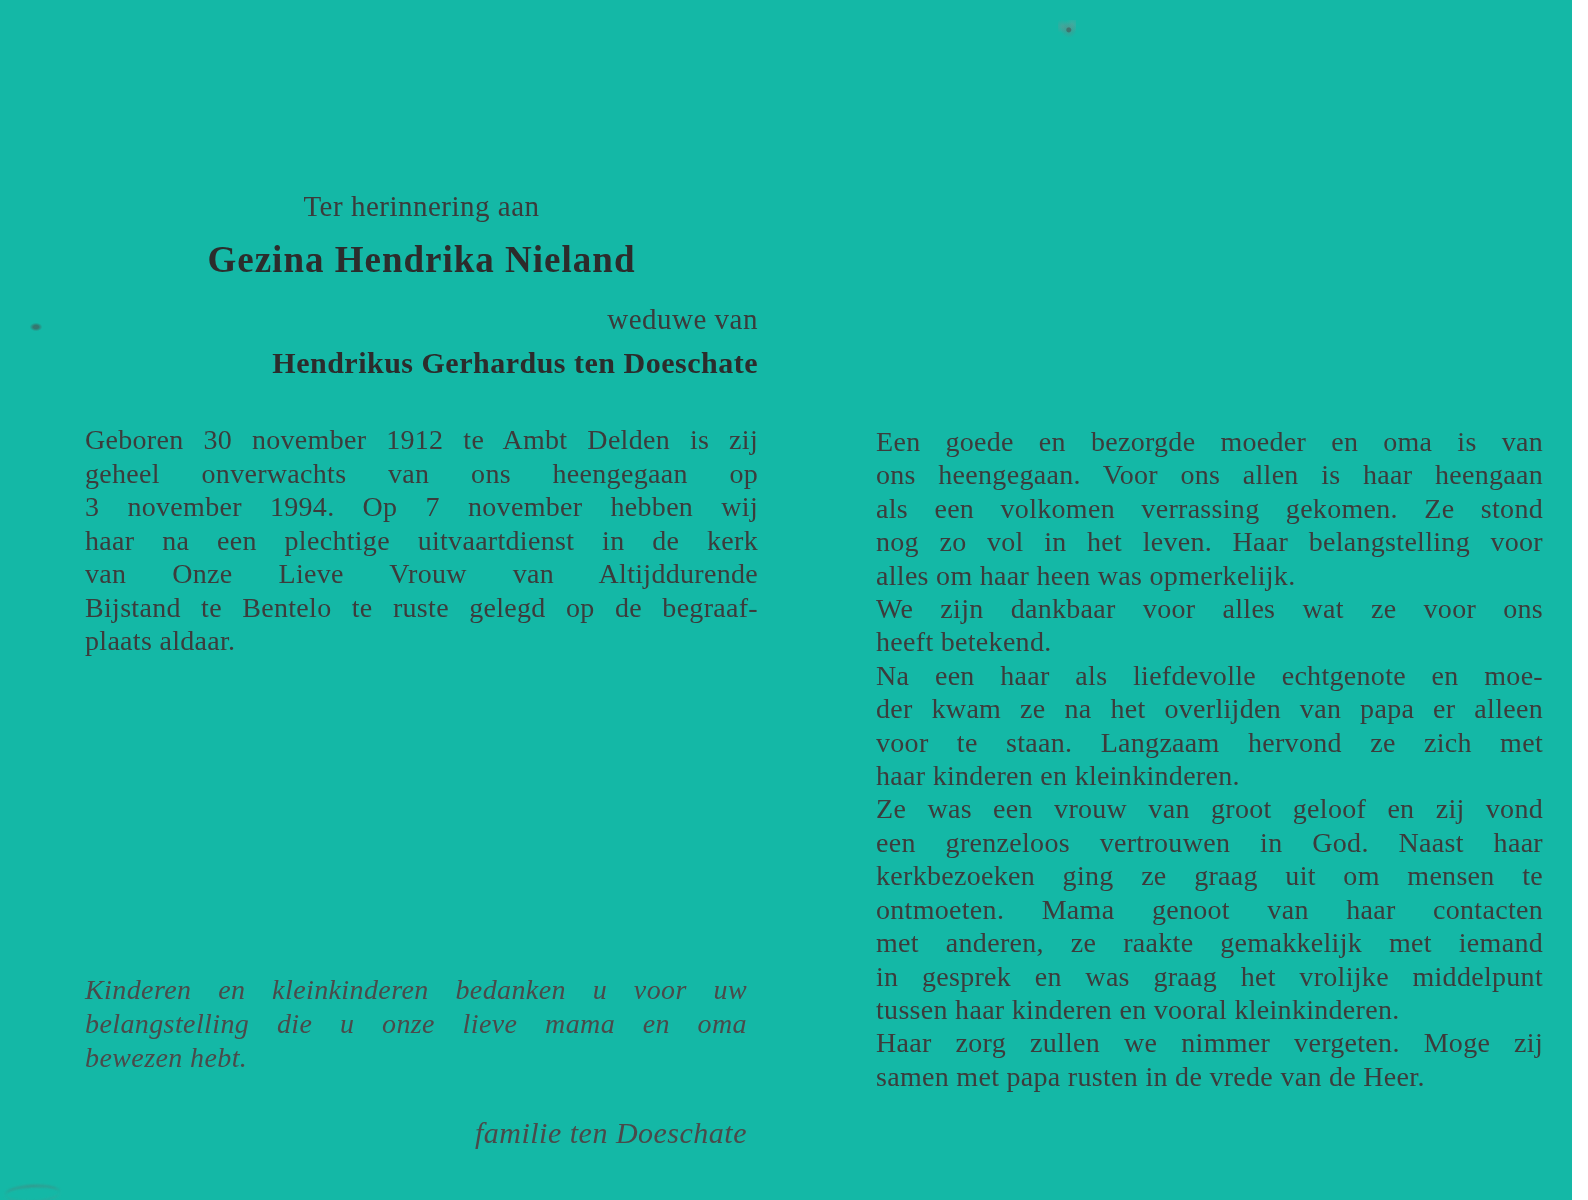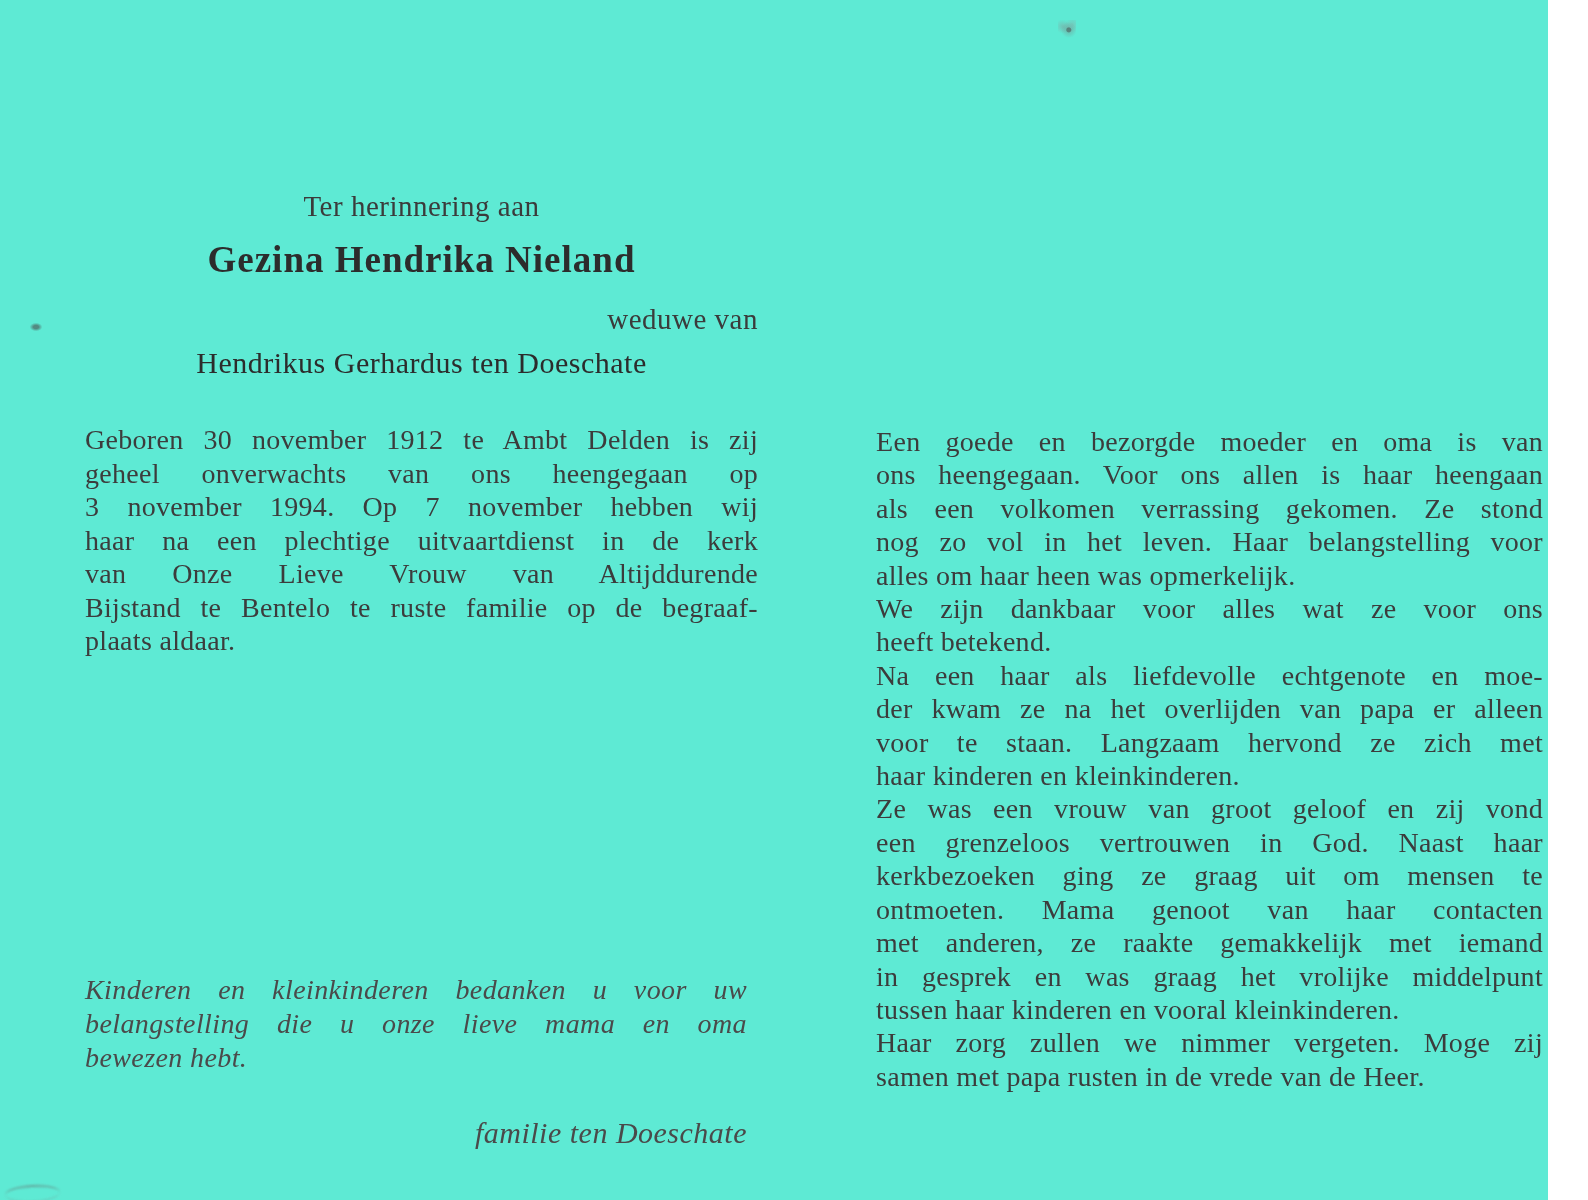--- a/index.html
+++ b/index.html
@@ -1,43 +1,44 @@
 <!DOCTYPE html>
 <html><head>
 <meta charset="utf-8">
 <style>
   html, body { margin: 0; padding: 0; background: #ffffff; }
   .page {
     position: relative;
     width: 1548px;
     height: 1200px;
-    background: #5eead4;
+    background: #14b8a6;
     font-family: "Liberation Serif", serif;
     color: #3a3a3a;
     overflow: hidden;
+    padding-left: 24px;
   }
   
   .intro {
     position: absolute; left: 85px; top: 190px; width: 673px;
     text-align: center; font-size: 29px; color: #3b3b3b;
     letter-spacing: 0.5px;
   }
   .name {
     position: absolute; left: 85px; top: 238px; width: 673px;
     text-align: center; font-size: 37px; font-weight: bold;
     letter-spacing: 1px; color: #2c2c2c;
   }
   .relation {
     position: absolute; left: 85px; top: 303px; width: 673px;
     text-align: right; font-size: 29px; color: #3b3b3b;
     letter-spacing: 0.5px;
   }
   .spouse {
     position: absolute; left: 85px; top: 346px; width: 673px;
-    text-align: center; font-size: 30px; font-weight: normal;
+    text-align: right; font-size: 30px; font-weight: bold;
     letter-spacing: 0.5px; color: #2c2c2c;
   }
   
   .bio {
     position: absolute; left: 85px; top: 423px; width: 673px;
     font-size: 28px; line-height: 33.5px; letter-spacing: 0.3px;
     color: #3c3c3c;
   }
   .ack {
     position: absolute; left: 85px; top: 973px; width: 662px;
@@ -87,21 +88,21 @@
   <div class="name">Gezina Hendrika Nieland</div>
   <div class="relation">weduwe van</div>
   <div class="spouse">Hendrikus Gerhardus ten Doeschate</div>
 
   <div class="bio">
       <div class="line fill">Geboren 30 november 1912 te Ambt Delden is zij</div>
       <div class="line fill">geheel onverwachts van ons heengegaan op</div>
       <div class="line fill">3 november 1994. Op 7 november hebben wij</div>
       <div class="line fill">haar na een plechtige uitvaartdienst in de kerk</div>
       <div class="line fill">van Onze Lieve Vrouw van Altijddurende</div>
-      <div class="line fill">Bijstand te Bentelo te ruste familie op de begraaf-</div>
+      <div class="line fill">Bijstand te Bentelo te ruste gelegd op de begraaf-</div>
       <div class="line">plaats aldaar.</div>
     </div>
 
   <div class="ack">
       <div class="line fill">Kinderen en kleinkinderen bedanken u voor uw</div>
       <div class="line fill">belangstelling die u onze lieve mama en oma</div>
       <div class="line">bewezen hebt.</div>
     </div>
 
   <div class="sig">familie ten Doeschate</div>

